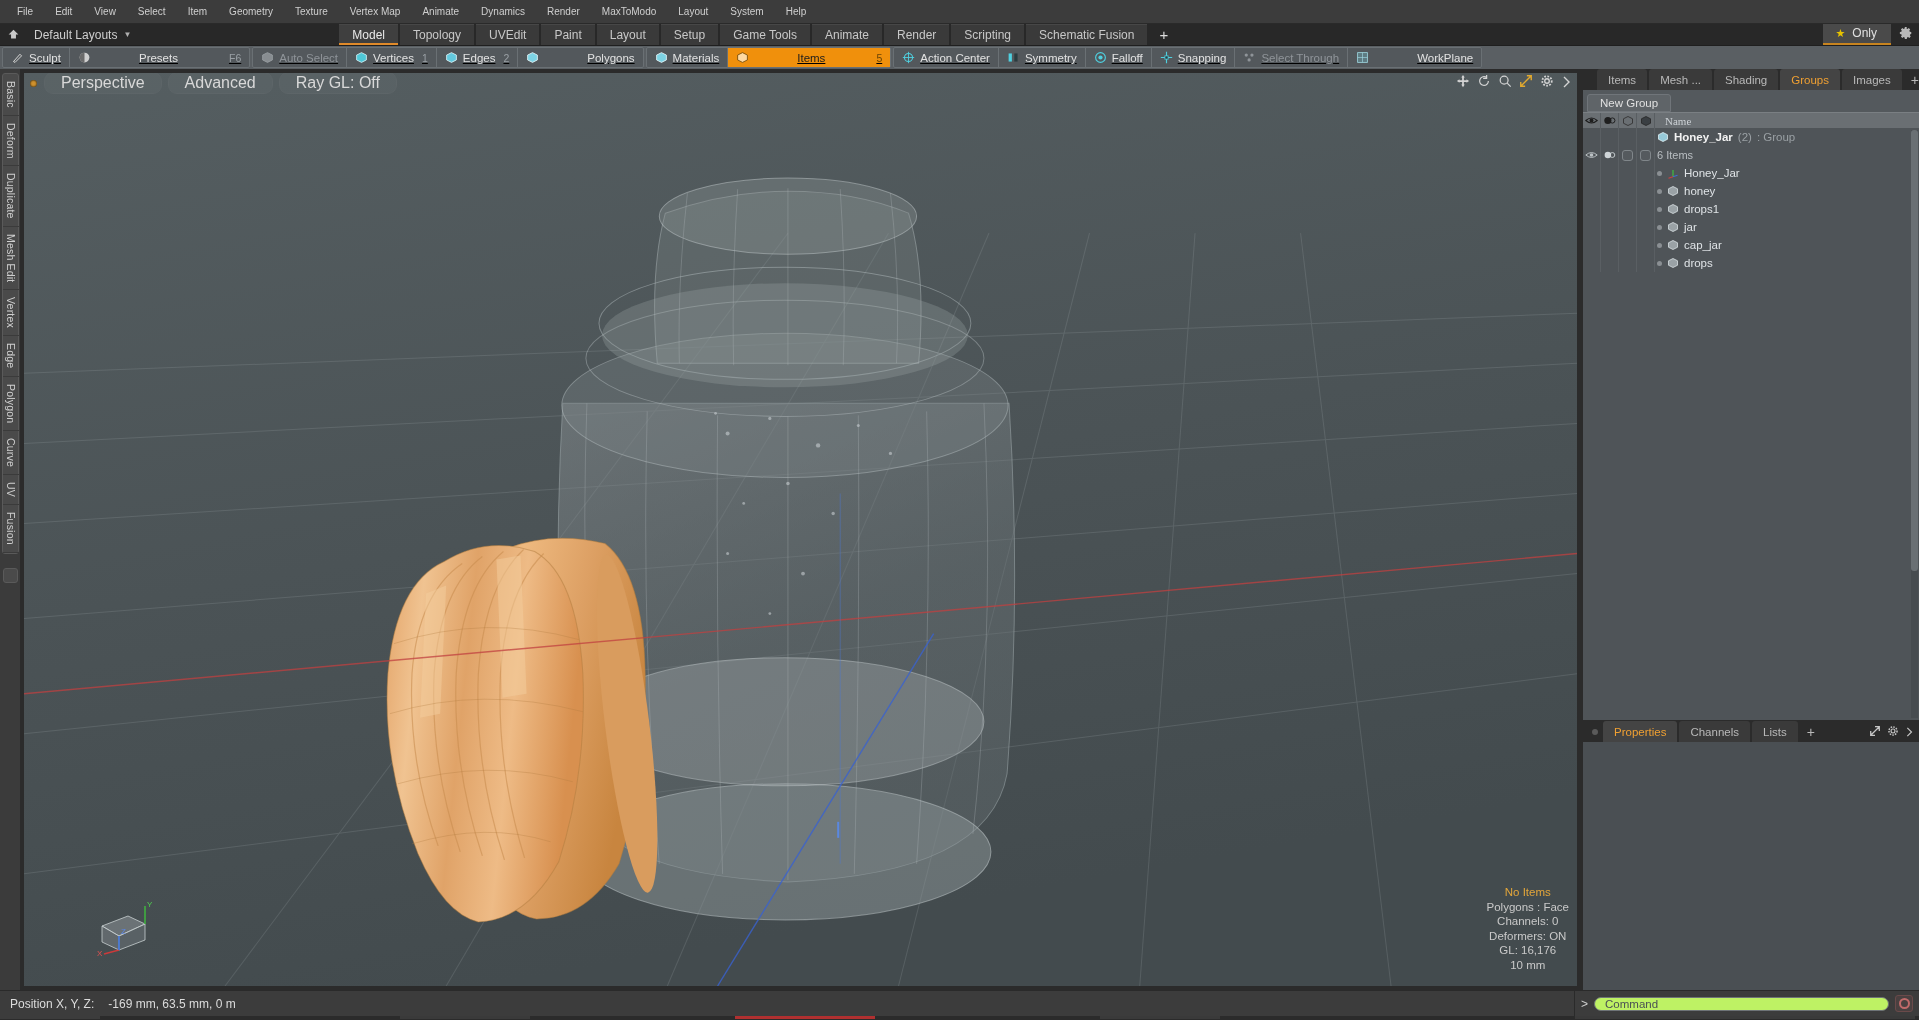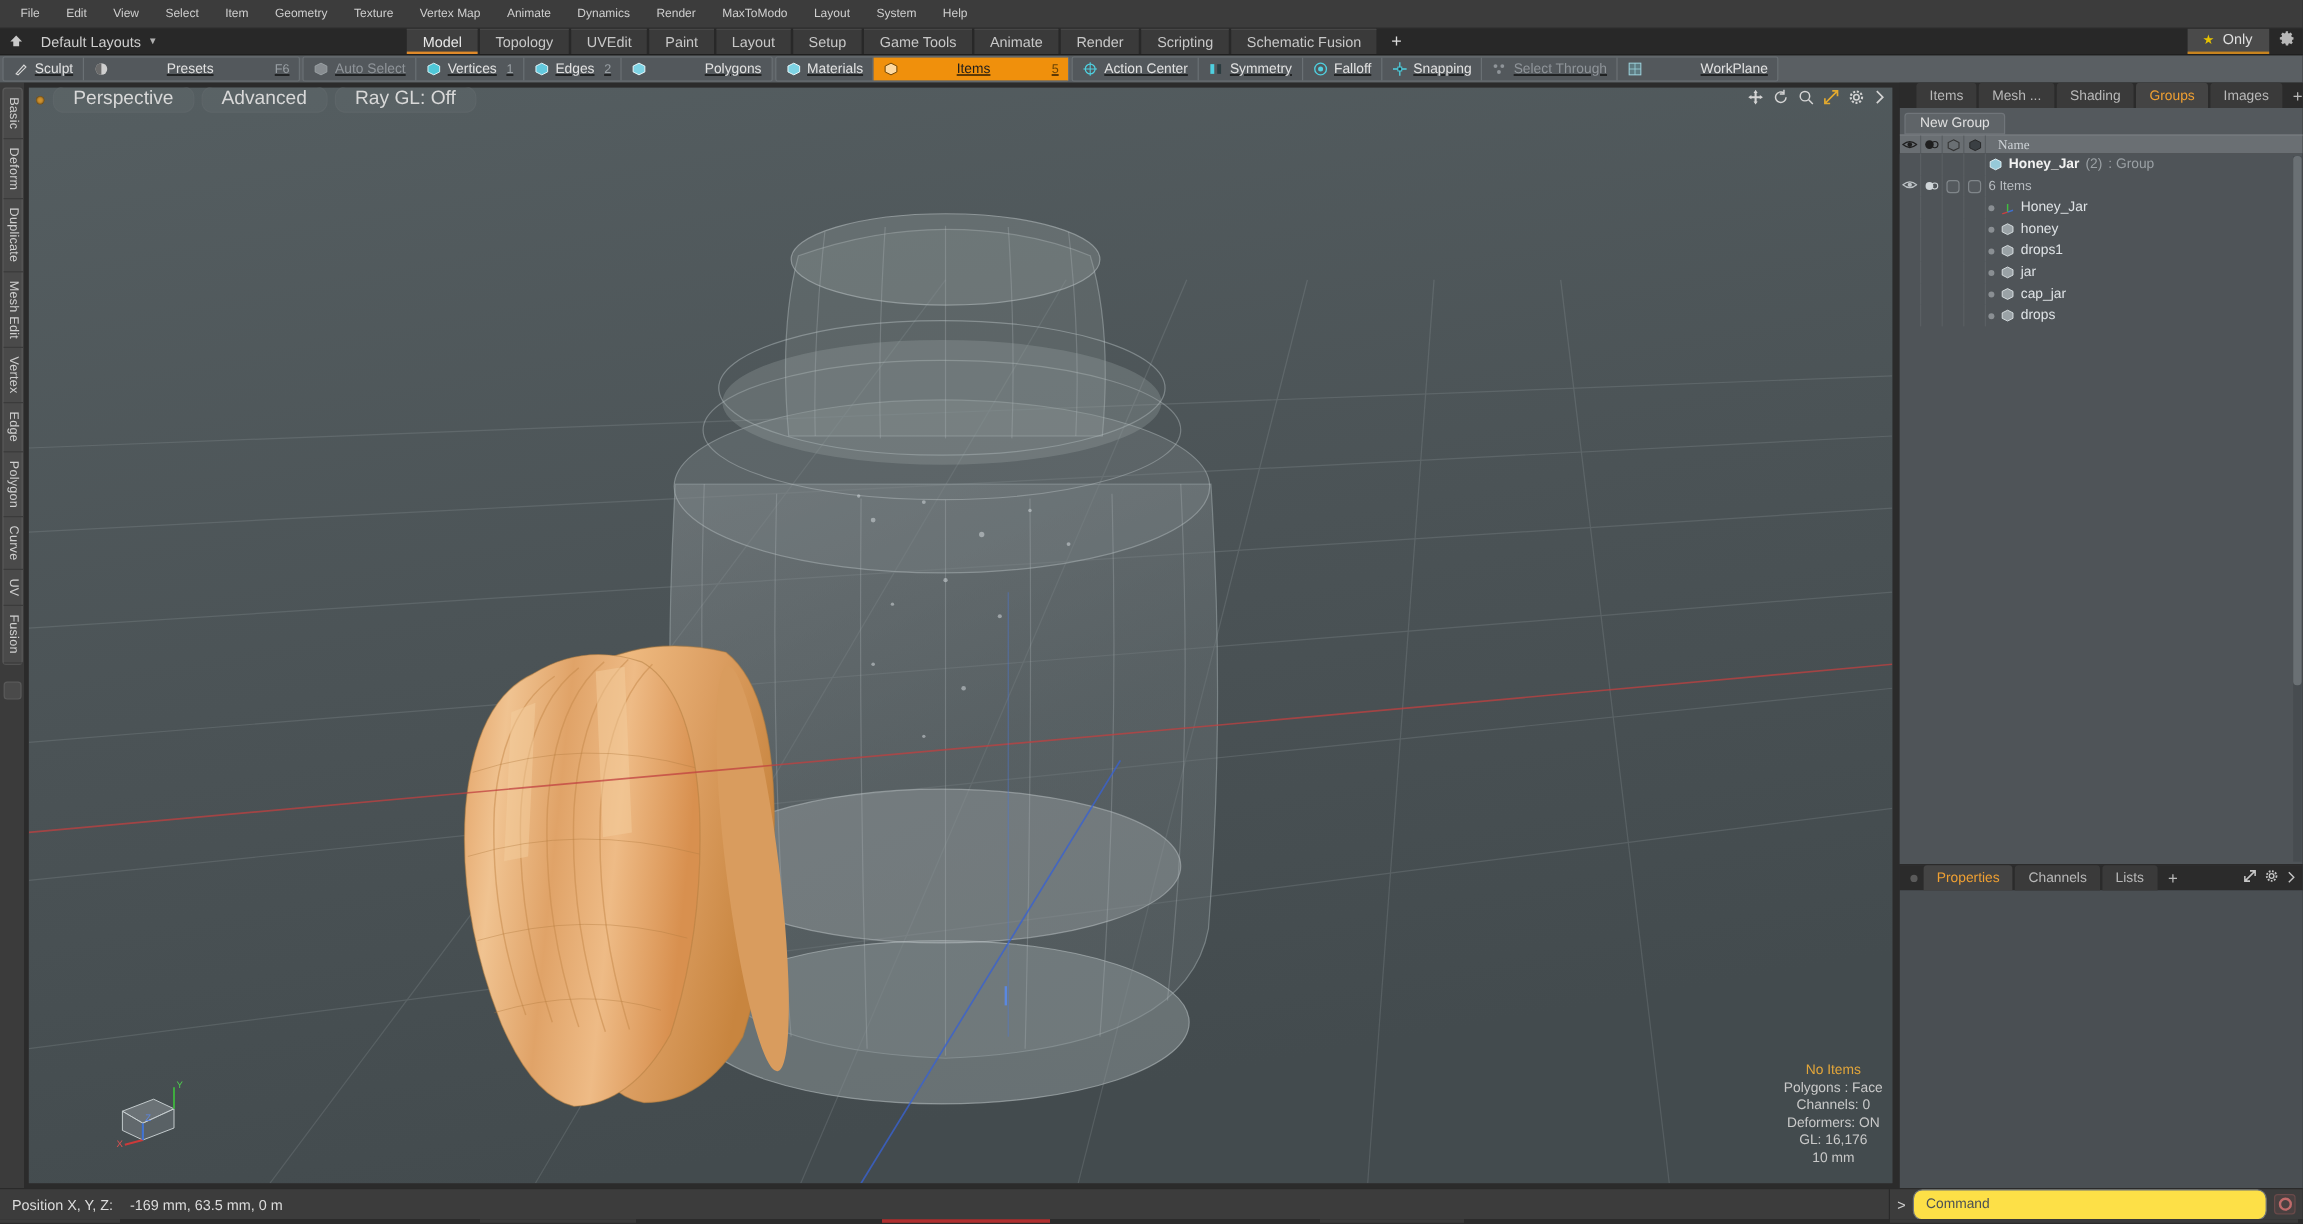--- a/index.html
+++ b/index.html
@@ -176,22 +176,22 @@
   
   .statusbar { height: 26px; flex: 0 0 26px; background: #3c3c3c; display: flex;
                align-items: stretch; border-top: 1px solid #2a2a2a; }
   .sb-left { display: flex; align-items: center; padding-left: 10px; width: 1575px;
              border-right:1px solid #2a2a2a;}
   .sb-left .lbl { color: #dcdcdc; font-size: 12px; }
   .sb-left .val { color: #dcdcdc; font-size: 12px; margin-left: 14px; }
   .sb-right { flex: 1; display: flex; align-items: center; gap: 6px; padding: 0 6px; }
   .sb-right .chev { color: #cfcfcf; font-size: 12px; }
   .cmd-input {
-    flex: 1; height: 14px; background: #fde047; border: 1px solid #6e7377;
-    border-radius: 8px; color: #4b5054; font-size: 11.5px; padding: 12px 10px;
+    flex: 1; height: 14px; background: #bef264; border: 1px solid #6e7377;
+    border-radius: 8px; color: #4b5054; font-size: 11.5px; padding: 0 10px;
     display: flex; align-items: center;
   }
   .rec-btn { width: 18px; height: 17px; border: 1px solid #6a4a4a; background:#4a4040;
              border-radius:3px; display:flex;align-items:center;justify-content:center;}
   .rec-ring { width: 11px; height: 11px; border-radius: 50%; border: 2px solid #c06a6a; }
   .bottomline { height: 4px; background:#2b2b2b; flex:0 0 4px; position:relative;}
   .bottomline .seg { position:absolute; top:0; height:3px; }
 </style>
 </head>
 <body>

